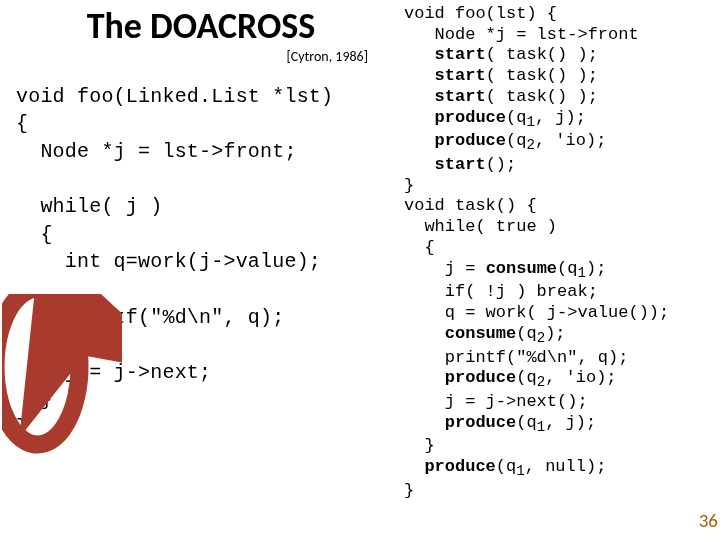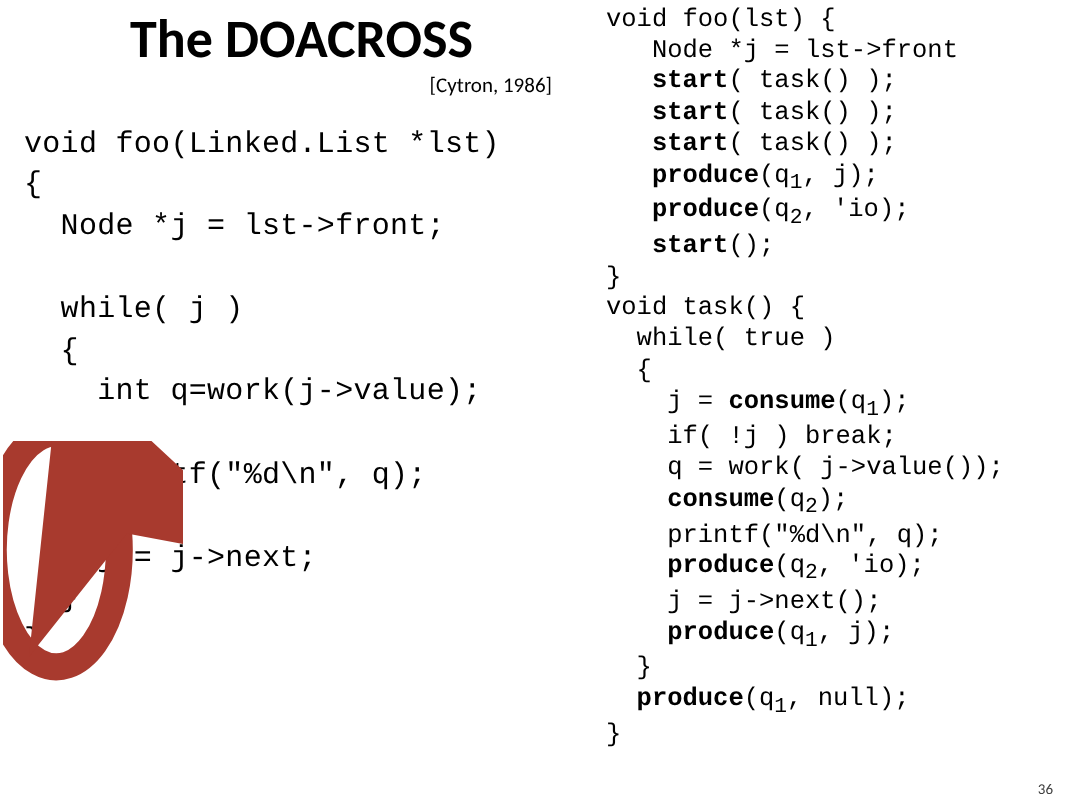--- a/index.html
+++ b/index.html
@@ -59,25 +59,25 @@
     line-height: 1.22;
     white-space: pre;
     color: #000;
   }
   .code-right b, .code-left b {
     font-weight: bold;
     text-align: right;
   }
   .pagenum {
     position: absolute;
-    right: 18px;
+    right: 2px;
     bottom: 8px;
     font-family: Calibri, Arial, sans-serif;
-    font-size: 10px;
-    color: #404040;
+    font-size: 19px;
+    color: #a16207;
   }
   .arrow-svg {
     position: absolute;
     left: 2px;
     top: 294px;
     pointer-events: none;
   }
 </style>
 </head>
 <body>

